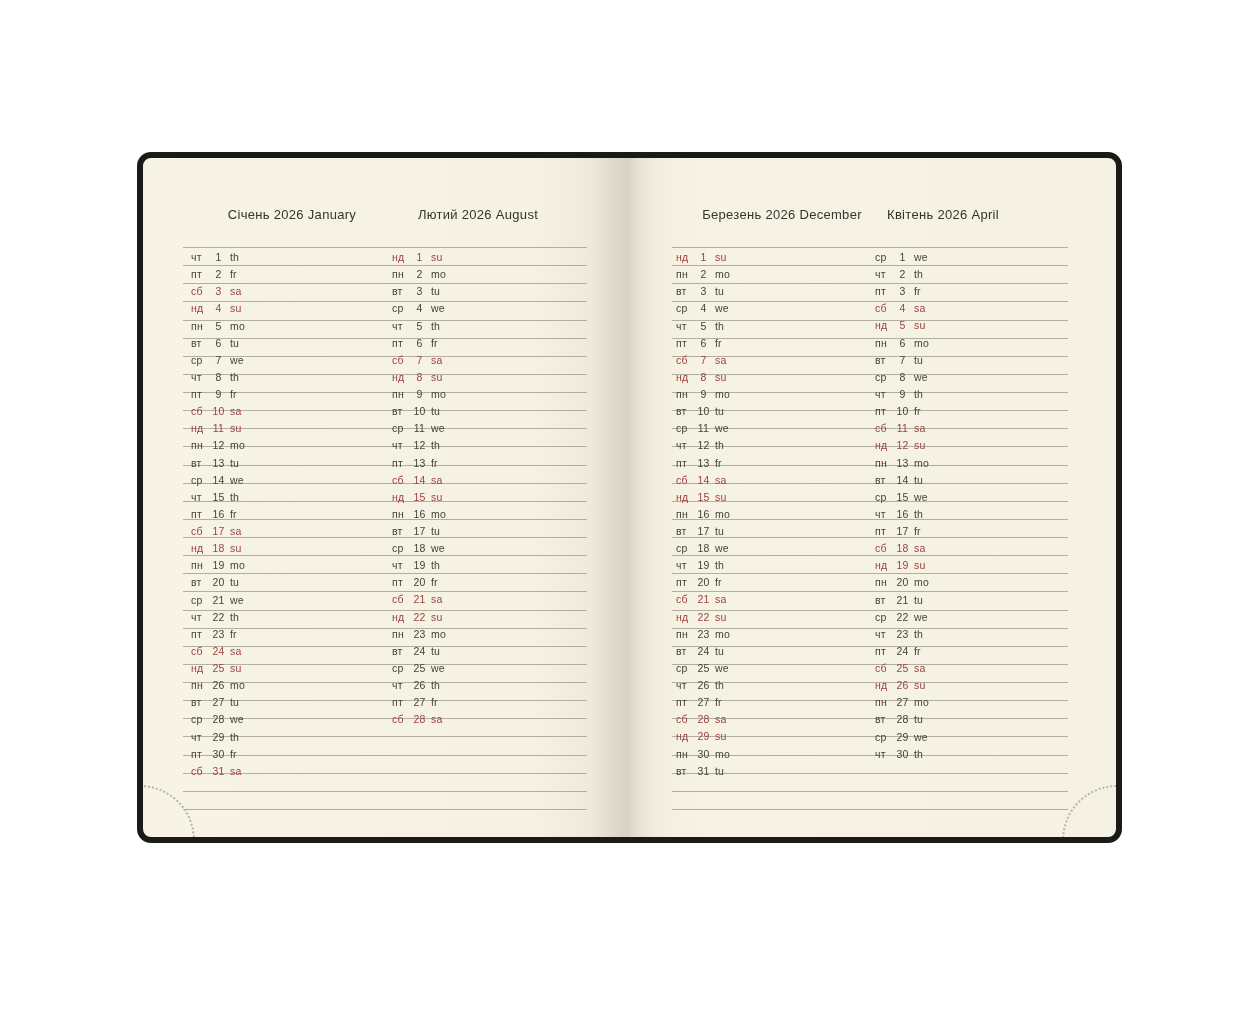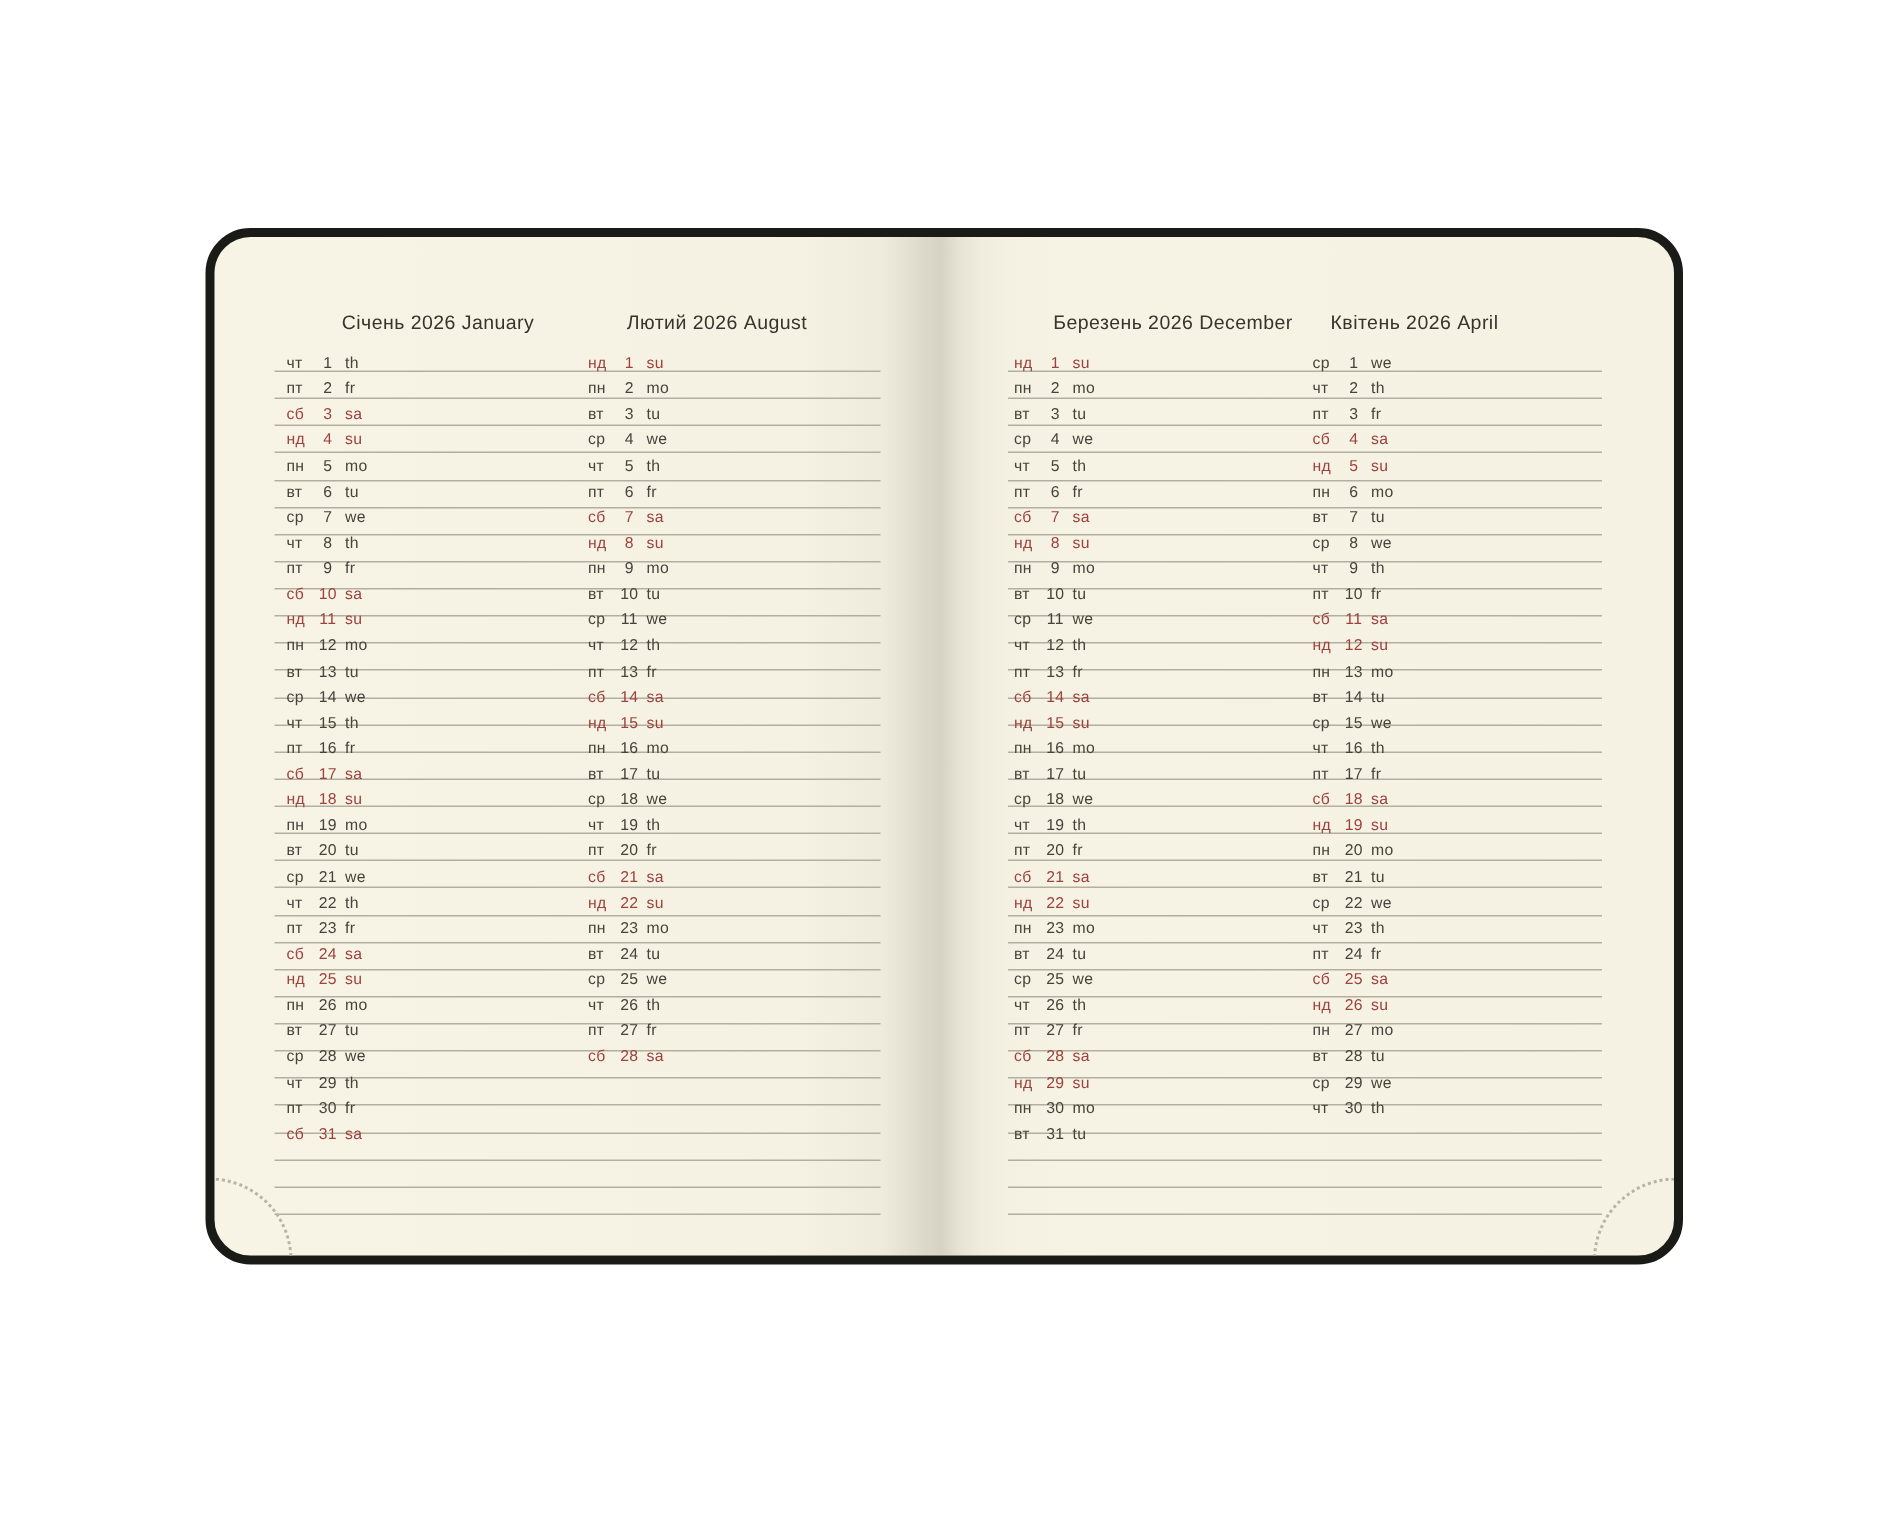--- a/index.html
+++ b/index.html
@@ -1,43 +1,43 @@
 <!DOCTYPE html>
 <html style="--c-line: #b2afa1; --c-title: #35342d; --c-weekday: #45433b; --c-weekend: #9d423e; --c-dots: #b7b4a7;"><head>
 <meta charset="utf-8">
 <style>
   html,body{margin:0;padding:0;background:#ffffff;}
   .scene{position:relative;width:1252px;height:1024px;background:#ffffff;overflow:hidden;
          font-family:"Liberation Sans", sans-serif;}
   .book{
     position:absolute;left:137px;top:152px;width:985px;height:691px;
-    box-sizing:border-box;border:6px solid #1a1a17;border-radius:30px;overflow:hidden;
+    box-sizing:border-box;border:6px solid #1a1a17;border-radius:14px;overflow:hidden;
     background:linear-gradient(90deg,
       #f7f4e6 0%, #f5f2e4 40%,
       #eeebdd 45.8%, #ddd9ca 48.6%, #d6d3c4 49.8%, #e6e3d4 51.0%,
       #f0eddf 52.6%, #f4f1e3 54.5%, #f6f3e5 58%, #f5f2e4 100%);
   }
   .month-title{
     position:absolute;top:49px;transform:translateX(-50%);
     font-size:13px;letter-spacing:.3px;color:var(--c-title,#35342d);white-space:nowrap;
   }
   .t1{left:149px}.t2{left:335px}.t3{left:639px}.t4{left:800px}
   .grid{position:absolute;top:89px;border-top:1px solid var(--c-line,#b2afa1);}
   .grid-left{left:40px;width:404px;}
   .grid-right{left:529px;width:396px;}
   .line-row{height:17.14px;border-bottom:1px solid var(--c-line,#b2afa1);}
-  .col{position:absolute;top:76px;}
+  .col{position:absolute;top:91px;}
   .colA-left{left:48px;}  .colB-left{left:249px;}
   .colA-right{left:533px;} .colB-right{left:732px;}
   .day-row{height:17.14px;line-height:17.14px;display:flex;align-items:center;
            font-size:10.5px;color:var(--c-weekday,#45433b);letter-spacing:.2px;white-space:nowrap;}
   .day-row .ua{display:inline-block;width:19px;}
   .day-row .num{display:inline-block;width:17px;text-align:center;}
   .day-row .en{display:inline-block;margin-left:3px;}
-  .day-row.weekend{color:var(--c-weekend,#9d423e);}
+  .day-row.weekend{color:var(--c-weekend,#9d423e);align-items:flex-end;}
   .corner-arc{
     position:absolute;width:110px;height:110px;border-radius:50%;
     border:2px dotted var(--c-dots,#b7b4a7);box-sizing:border-box;background:transparent;
   }
   .arc-left{left:-58px;top:627px;}
   .arc-right{left:919px;top:627px;}
 </style>
 </head>
 <body>
 

